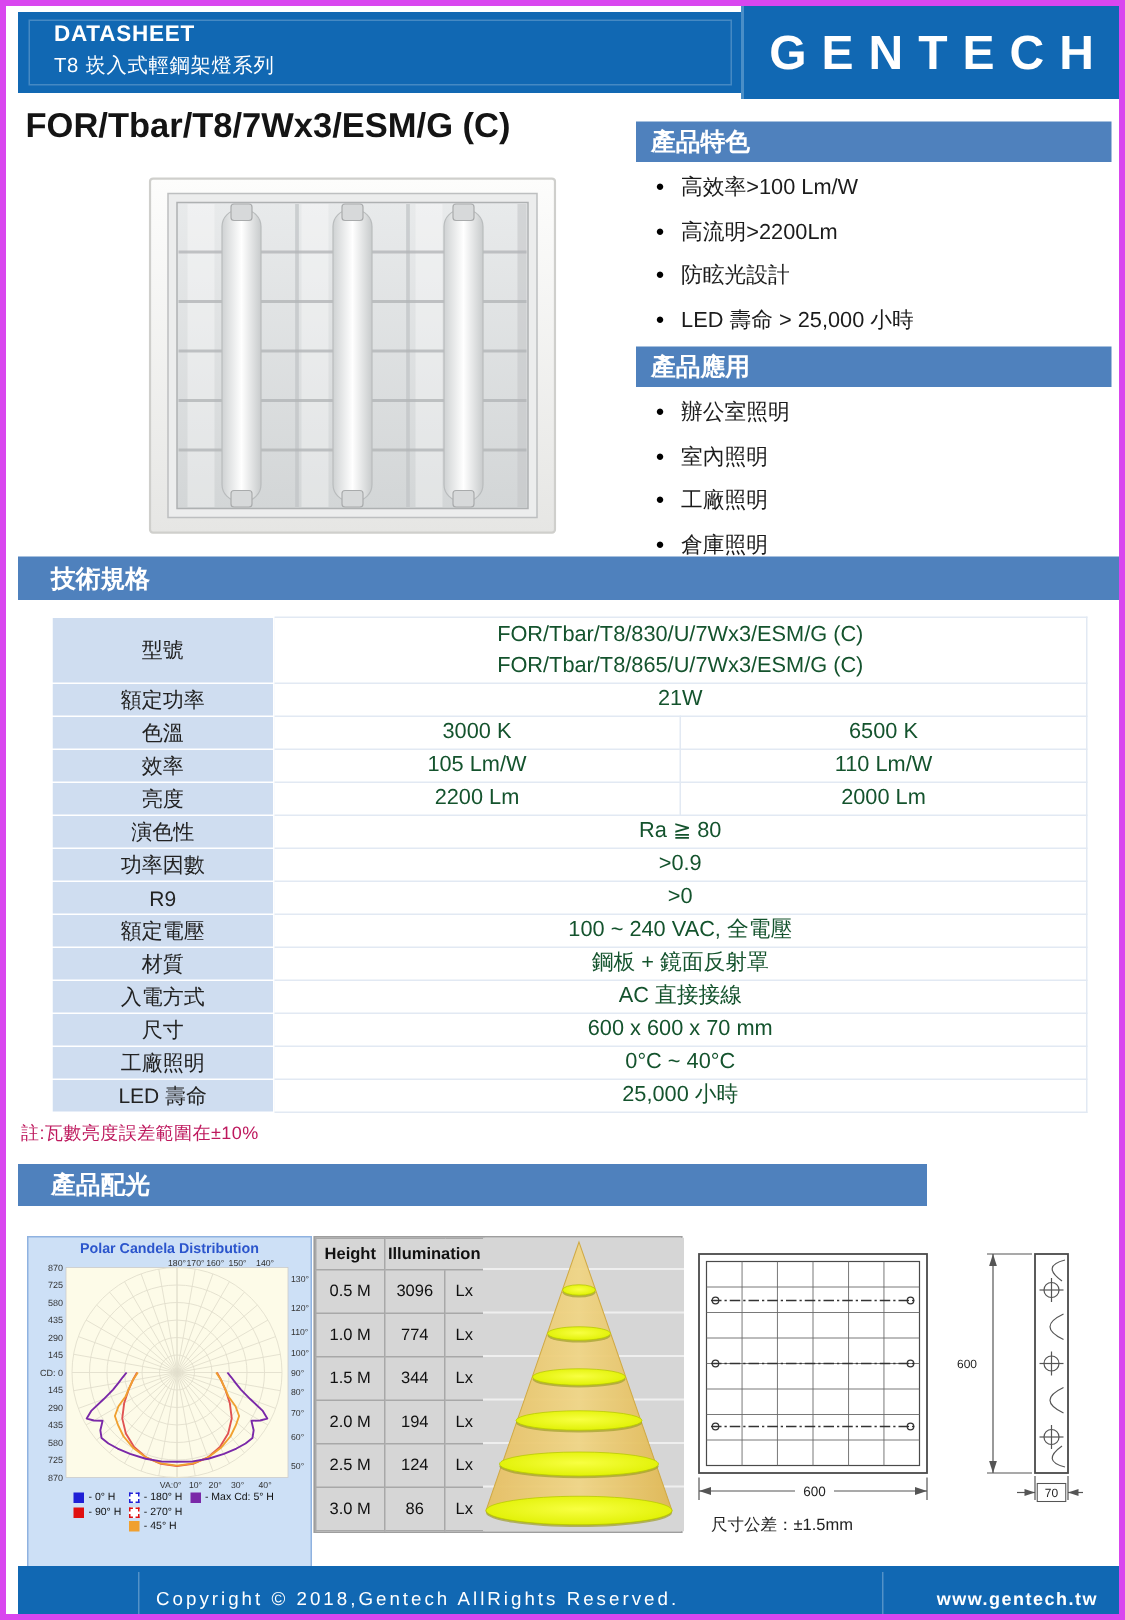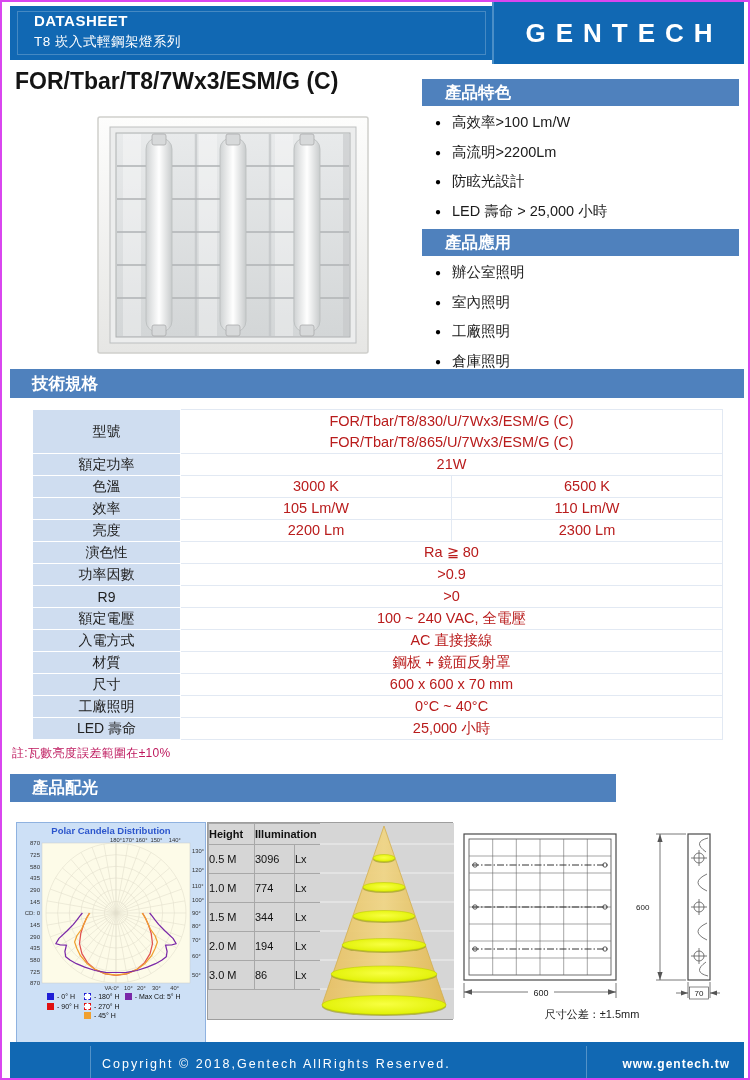--- a/index.html
+++ b/index.html
@@ -1,75 +1,75 @@
 <!DOCTYPE html>
 <html><head>
 <meta charset="utf-8">
 <style>
 *{box-sizing:border-box;margin:0;padding:0}
 html,body{width:750px;height:1080px}
 body{font-family:"Liberation Sans","DejaVu Sans",sans-serif;background:#fff;position:relative}
-#page{position:absolute;inset:0;background:#fff;border:2px solid #d946ef;overflow:hidden}
+#page{position:absolute;inset:0;background:#fff;border:4px solid #d946ef;overflow:hidden}
 
 
 .header{position:absolute;left:8px;top:4px;width:734px;height:54px;background:#1168b3;color:#fff}
 .header-inner{position:absolute;left:7px;top:5px;right:258px;bottom:5px;border:1px solid rgba(255,255,255,.22)}
 .doc-type{position:absolute;left:24px;top:6px;font-size:15px;font-weight:bold;letter-spacing:.5px}
 .series{position:absolute;left:24px;top:27px;font-size:13.5px;letter-spacing:.5px}
 .logo-box{position:absolute;right:0;top:-4px;width:252px;height:62px;background:#1168b3;border-left:2px solid #4a8ec7;display:flex;align-items:center;justify-content:center}
-.logo{font-size:26px;font-weight:600;letter-spacing:10px;padding-left:10px;color:#fff}
+.logo{font-size:32px;font-weight:600;letter-spacing:10px;padding-left:10px;color:#fff}
 
 .product-title{position:absolute;left:13px;top:66px;font-size:23px;font-weight:bold;color:#141414}
 
 .photo{position:absolute;left:95px;top:114px}
 
 
-.sec-bar{position:absolute;background:#4f81bd;color:#fff;font-weight:bold;font-size:16.5px;display:flex;align-items:center;height:27px;padding-left:23px}
+.sec-bar{position:absolute;background:#4f81bd;color:#fff;font-weight:bold;font-size:16.5px;display:flex;align-items:center;height:27px;padding-left:10px}
 #features-bar{left:420px;top:77px;width:317px}
 #apps-bar{left:420px;top:227px;width:317px}
 #tech-bar{left:8px;top:367px;width:734px;height:29px;padding-left:22px}
 #config-bar{left:8px;top:772px;width:606px;height:28px;padding-left:22px}
 
 ul.blist{position:absolute;list-style:none}
 #features-list{left:433px;top:106px}
 #apps-list{left:433px;top:256px}
 .blist li{height:29.6px;display:flex;align-items:center;font-size:14.5px;color:#1b1b1b}
 .bullet{font-size:10px;margin-right:11px;color:#000}
 
 
 .spec-table{position:absolute;left:30px;top:407px;width:690px;border-collapse:collapse;table-layout:fixed}
-.spec-table td{border:1px solid #e2e9f3;font-size:14.5px;color:#b91c1c;text-align:center;height:22px;padding:0;background:#fff}
+.spec-table td{border:1px solid #e2e9f3;font-size:14.5px;color:#14532d;text-align:center;height:22px;padding:0;background:#fff}
 .spec-table td.lbl{background:#cfddf0;border:1px solid #fff;font-size:14px;color:#222}
 .spec-table tr.tall td{height:44px}
 .cellline{line-height:21px}
 .spec-note{position:absolute;left:10px;top:743px;font-size:12px;color:#be185d;letter-spacing:.3px}
 
 
 .polar-panel{position:absolute;left:14px;top:820px;width:190px;height:248px;background:#cde0f6;border:1px solid #8fb2e0;border-radius:0}
 .polar-title{position:absolute;top:2px;left:0;right:0;text-align:center;font-size:9.5px;font-weight:bold;color:#2b55cc}
 .polar-svg{position:absolute;left:1px;top:13px}
 .polar-legend{position:absolute;left:30px;top:169px;display:flex}
 .pl-col{display:flex;flex-direction:column;margin-right:5px}
 .pl-item{display:flex;align-items:center;height:9.5px}
 .pl-swatch{width:7px;height:7px;margin-right:3px;flex:none}
 .pl-label{font-size:7px;color:#111;white-space:nowrap}
 
 
 .illum-panel{position:absolute;left:205px;top:820px;width:246px;height:198px;background:#d6d6d6;border:1px solid #9e9e9e}
 .illum-table{position:absolute;left:0;top:0;border-collapse:collapse}
-.illum-table th,.illum-table td{border:1px solid #a8a8a8;font-size:11px;color:#111;text-align:left;background:#d6d6d6;font-weight:normal}
+.illum-table th,.illum-table td{border:1px solid #a8a8a8;font-size:11px;color:#111;text-align:center;background:#d6d6d6;font-weight:normal}
 .illum-table th{font-weight:bold;height:21px}
 .illum-table td{height:29px}
 .col-h{width:46px}.col-v{width:40px}.col-u{width:26px}
 .cone-svg{position:absolute;left:112px;top:0}
 
 
 .front-svg{position:absolute;left:456px;top:830px}
 .side-svg{position:absolute;left:632px;top:830px}
-.tol-note{position:absolute;left:470px;top:1005px;width:240px;text-align:center;font-size:11px;color:#222}
+.tol-note{position:absolute;left:470px;top:1005px;width:240px;font-size:11px;color:#222}
 
 
 .footer{position:absolute;left:8px;top:1040px;width:734px;height:44px;background:#1168b3;color:#fff}
 .footer-line{position:absolute;top:4px;bottom:4px;border-left:1px solid rgba(255,255,255,.28)}
 .copyright{position:absolute;left:92px;top:0;height:100%;display:flex;align-items:center;font-size:12.5px;letter-spacing:2px}
 .website{position:absolute;right:14px;top:0;height:100%;display:flex;align-items:center;font-size:12px;font-weight:bold;letter-spacing:1px;cursor:pointer}
 </style>
 </head>
 <body>
 
@@ -219,21 +219,21 @@
           <td colspan="1">
             <div class="cellline">110 Lm/W</div>
           </td>
         </tr>
         <tr>
           <td class="lbl">亮度</td>
           <td colspan="1">
             <div class="cellline">2200 Lm</div>
           </td>
           <td colspan="1">
-            <div class="cellline">2300 Lm</div>
+            <div class="cellline">2000 Lm</div>
           </td>
         </tr>
         <tr>
           <td class="lbl">演色性</td>
           <td colspan="2">
             <div class="cellline">Ra ≧ 80</div>
           </td>
         </tr>
         <tr>
           <td class="lbl">功率因數</td>
@@ -247,29 +247,29 @@
             <div class="cellline">&gt;0</div>
           </td>
         </tr>
         <tr>
           <td class="lbl">額定電壓</td>
           <td colspan="2">
             <div class="cellline">100 ~ 240 VAC,  全電壓</div>
           </td>
         </tr>
         <tr>
+          <td class="lbl">材質</td>
+          <td colspan="2">
+            <div class="cellline">鋼板  +  鏡面反射罩</div>
+          </td>
+        </tr>
+        <tr>
           <td class="lbl">入電方式</td>
           <td colspan="2">
             <div class="cellline">AC  直接接線</div>
-          </td>
-        </tr>
-        <tr>
-          <td class="lbl">材質</td>
-          <td colspan="2">
-            <div class="cellline">鋼板  +  鏡面反射罩</div>
           </td>
         </tr>
         <tr>
           <td class="lbl">尺寸</td>
           <td colspan="2">
             <div class="cellline">600 x 600 x 70 mm</div>
           </td>
         </tr>
         <tr>
           <td class="lbl">工廠照明</td>
@@ -434,20 +434,25 @@
             <td class="col-h">1.5 M</td>
             <td class="col-v">344</td>
             <td class="col-u">Lx</td>
           </tr>
           <tr>
             <td class="col-h">2.0 M</td>
             <td class="col-v">194</td>
             <td class="col-u">Lx</td>
           </tr>
           <tr>
+            <td class="col-h">2.5 M</td>
+            <td class="col-v">124</td>
+            <td class="col-u">Lx</td>
+          </tr>
+          <tr>
             <td class="col-h">3.0 M</td>
             <td class="col-v">86</td>
             <td class="col-u">Lx</td>
           </tr>
         </tbody>
     </table>
     <svg class="cone-svg" width="134" height="196" viewBox="0 0 134 196">
       <defs>
         <radialGradient id="yg" cx="0.5" cy="0.45" r="0.6">
           <stop offset="0" stop-color="#f8ff42"></stop>

